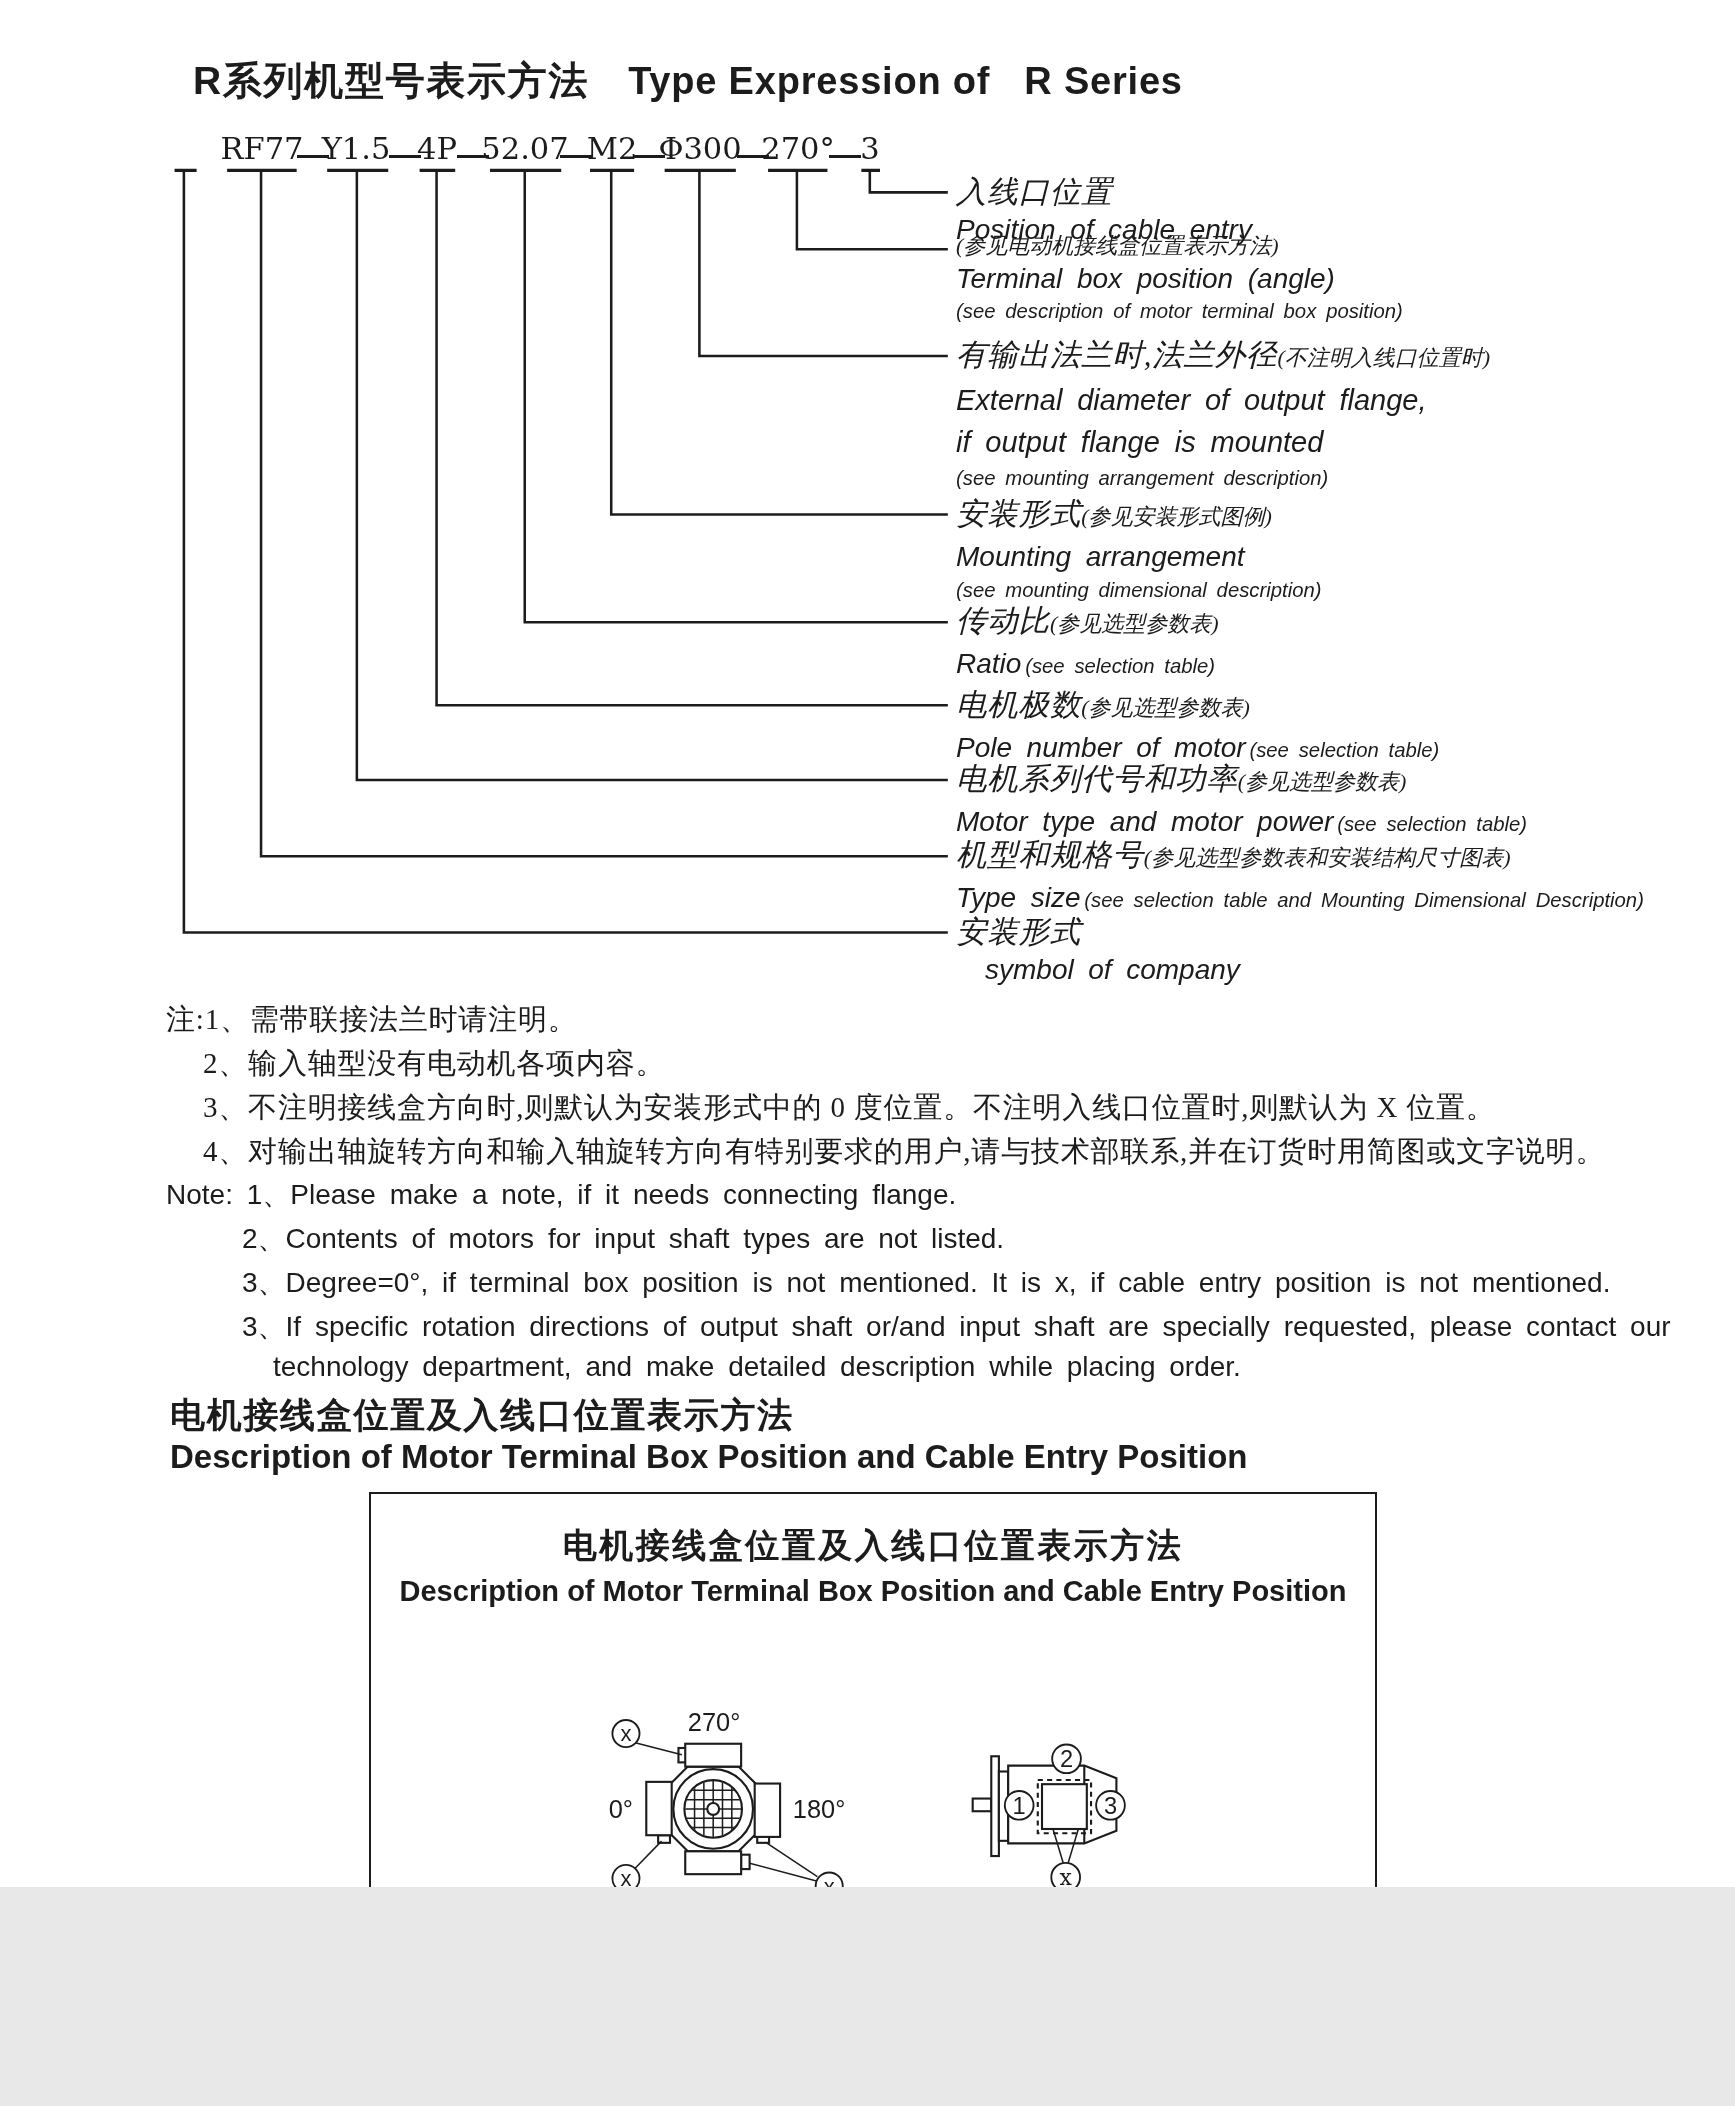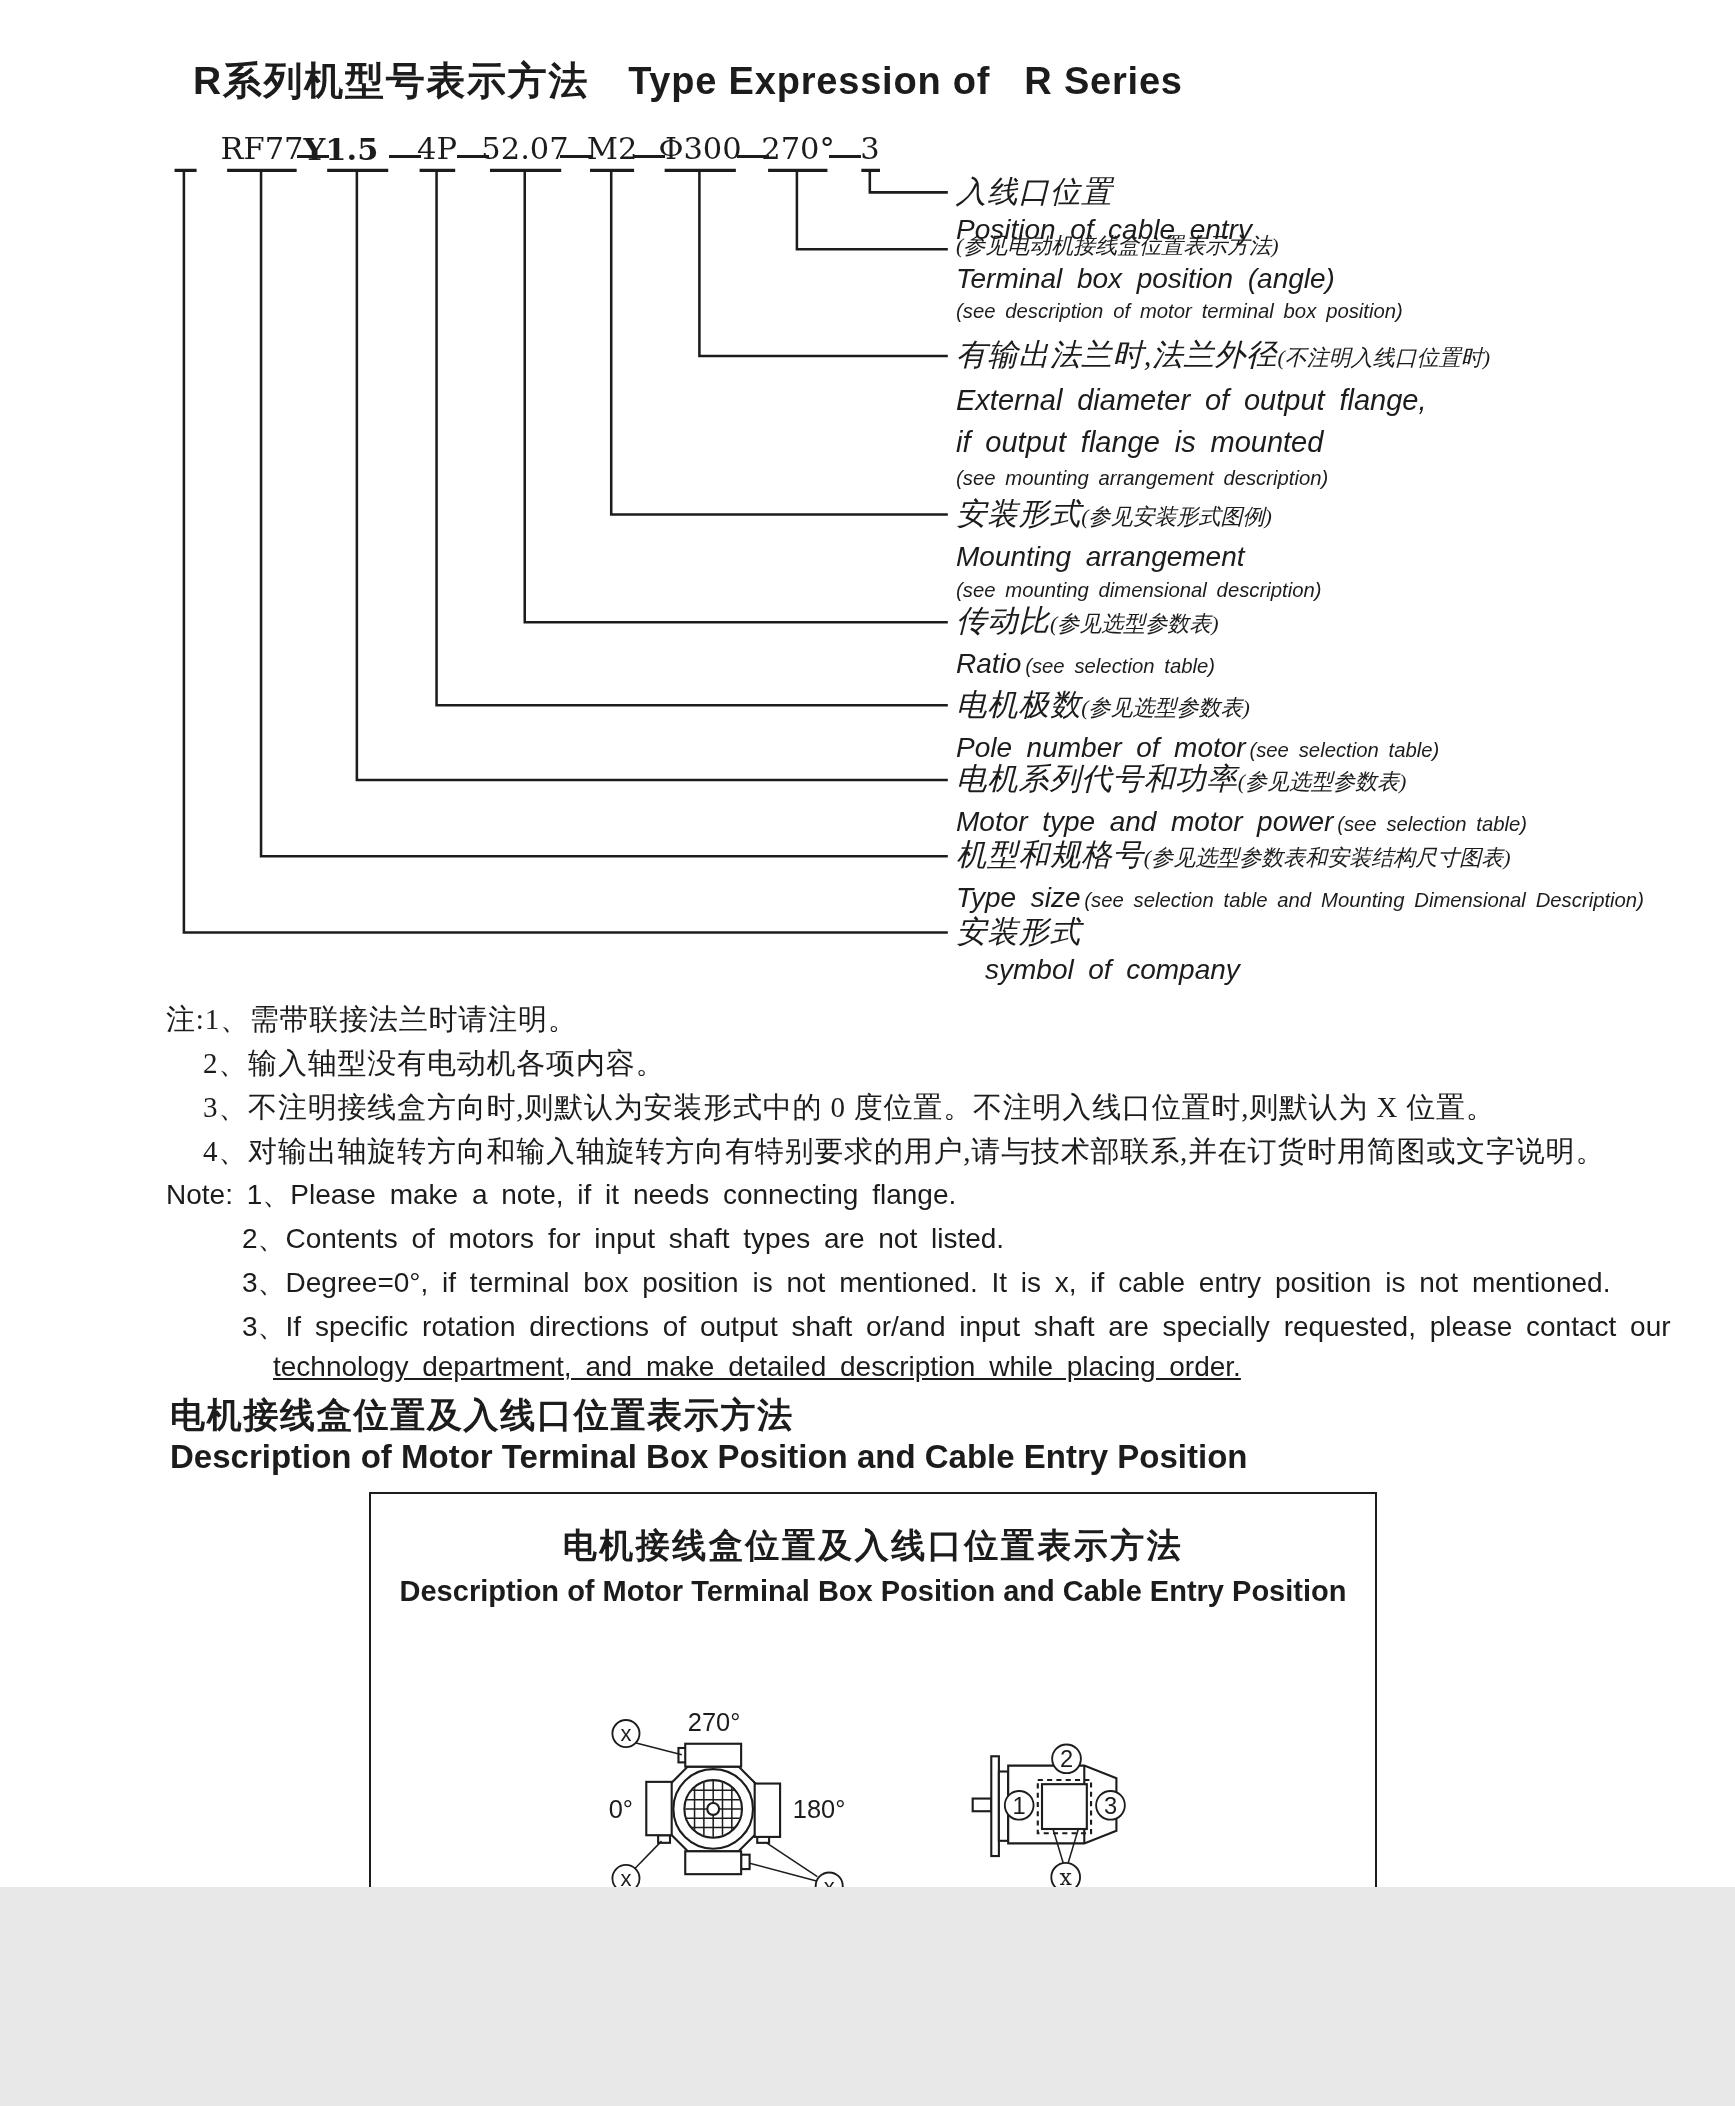--- a/index.html
+++ b/index.html
@@ -46,21 +46,21 @@
 </head>
 <body>
 
 <div class="page">
 
   <div class="abs nowrap" style="left:193px;top:54px;">
     <span class="title-zh">R系列机型号表示方法</span><span class="title-en">Type Expression of</span><span class="title-en2">R Series</span>
   </div>
 
   <div class="abs code-seg" style="left:262px;top:131px;">RF77</div>
-  <div class="abs code-seg" style="left:341px;top:131px;font-weight:bold;">Y1.5</div>
+  <div class="abs code-seg" style="left:356px;top:131px;">Y1.5</div>
   <div class="abs code-seg" style="left:437px;top:131px;">4P</div>
   <div class="abs code-seg" style="left:525px;top:131px;">52.07</div>
   <div class="abs code-seg" style="left:612px;top:131px;">M2</div>
   <div class="abs code-seg" style="left:700px;top:131px;">Φ300</div>
   <div class="abs code-seg" style="left:798px;top:131px;">270°</div>
   <div class="abs code-seg" style="left:870px;top:131px;">3</div>
 
   <div class="abs dash" style="left:297px;top:155px;width:32px;"></div>
   <div class="abs dash" style="left:389px;top:155px;width:32px;"></div>
   <div class="abs dash" style="left:457px;top:155px;width:32px;"></div>
@@ -135,21 +135,21 @@
 
   <div class="abs note-zh" style="left:166px;top:1000px;">注:1、需带联接法兰时请注明。</div>
   <div class="abs note-zh" style="left:203px;top:1044px;">2、输入轴型没有电动机各项内容。</div>
   <div class="abs note-zh" style="left:203px;top:1088px;">3、不注明接线盒方向时,则默认为安装形式中的 0 度位置。不注明入线口位置时,则默认为 X 位置。</div>
   <div class="abs note-zh" style="left:203px;top:1132px;">4、对输出轴旋转方向和输入轴旋转方向有特别要求的用户,请与技术部联系,并在订货时用简图或文字说明。</div>
 
   <div class="abs note-en" style="left:166px;top:1176px;">Note: 1、Please make a note, if it needs connecting flange.</div>
   <div class="abs note-en" style="left:242px;top:1220px;">2、Contents of motors for input shaft types are not listed.</div>
   <div class="abs note-en" style="left:242px;top:1264px;">3、Degree=0°, if terminal box position is not mentioned. It is x, if cable entry position is not mentioned.</div>
   <div class="abs note-en" style="left:242px;top:1308px;">3、If specific rotation directions of output shaft or/and input shaft are specially requested, please contact our</div>
-  <div class="abs note-en" style="left:273px;top:1351px;text-decoration:underline;">technology department, and make detailed description while placing order.</div>
+  <div class="abs note-en" style="left:273px;top:1351px;">technology department, and make detailed description while placing order.</div>
 
   <div class="abs sec-zh nowrap" style="left:170px;top:1392px;">电机接线盒位置及入线口位置表示方法</div>
   <div class="abs sec-en nowrap" style="left:170px;top:1438px;">Description of Motor Terminal Box Position and Cable Entry Position</div>
 
   <div class="abs panel" style="left:369px;top:1492px;width:1004px;height:473px;">
     <div class="abs panel-zh" style="top:29px;">电机接线盒位置及入线口位置表示方法</div>
     <div class="abs panel-en" style="top:81px;">Description of Motor Terminal Box Position and Cable Entry Position</div>
 
     <svg class="abs" style="left:216px;top:203px;" width="271" height="229" viewBox="0 0 320 270">
       <defs>

